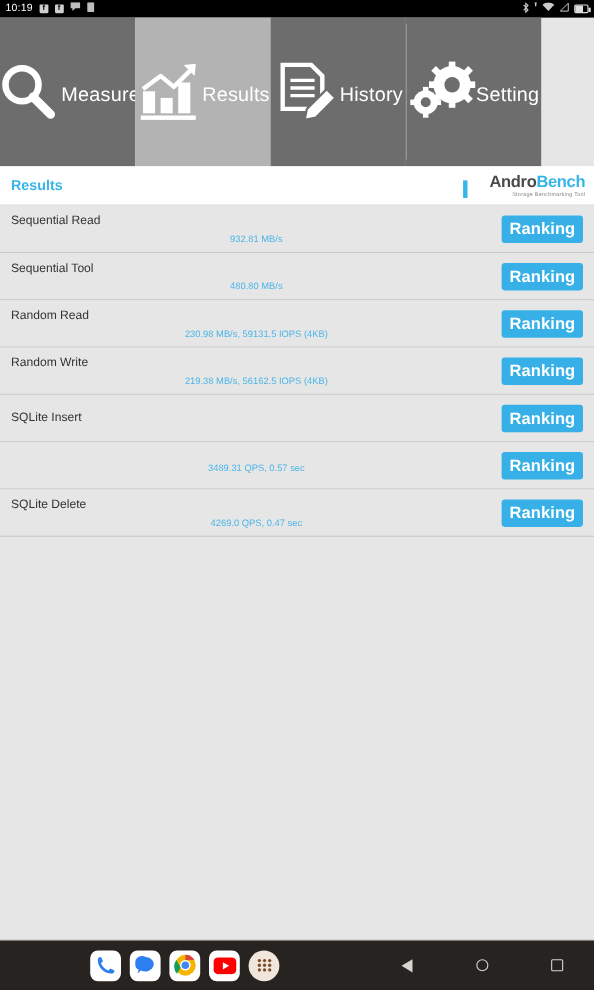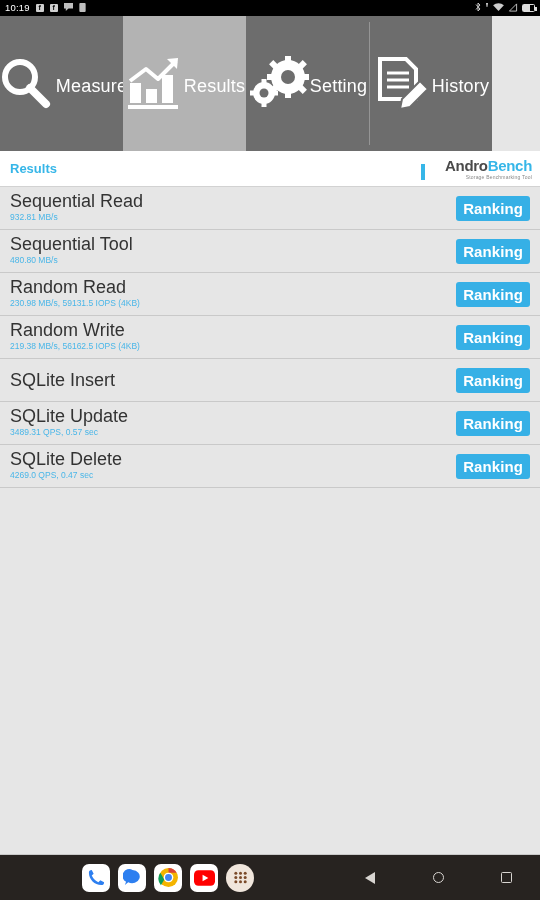--- a/index.html
+++ b/index.html
@@ -60,22 +60,22 @@
   .logo-sub{ font-size:5px; color:#8a8a8a; letter-spacing:.2px; margin-top:2px; text-align:right;}
 
   
   .list{ background:#e6e6e6; }
   .row{
     height:43px; background:#e6e6e6; position:relative;
     border-bottom:1px solid #c9c9c9;
     display:flex; align-items:center; padding:0 10px;
   }
   .row .texts{ flex:1; display:flex; flex-direction:column; justify-content:center; }
-  .row .rname{ font-size:18px; color:#333; line-height:15px; }
-  .row .rval{ font-size:8.5px; color:#4ab6e8; margin-top:3px; line-height:10px; }
+  .row .rname{ font-size:11px; color:#333; line-height:15px; }
+  .row .rval{ font-size:8.5px; color:#4ab6e8; margin-top:3px; line-height:10px;text-align:center; }
   .rank-btn{
     background:#36b0e6; color:#fff; font-size:15px; font-weight:bold;
     padding:4px 7px; border-radius:3px; border:none; cursor:pointer;
     letter-spacing:.1px;
   }
 
   
   .navbar{
     position:absolute; left:0; bottom:0; width:540px; height:45px;
     background:#272320; display:flex; align-items:center;
@@ -157,20 +157,33 @@
       <svg width="60" height="58" viewBox="0 0 60 58">
         <rect x="6" y="28" width="11" height="20" fill="#fff"></rect>
         <rect x="22" y="34" width="11" height="14" fill="#fff"></rect>
         <rect x="38" y="20" width="11" height="28" fill="#fff"></rect>
         <rect x="4" y="50" width="50" height="4" fill="#fff"></rect>
         <path d="M6 26 L22 14 L34 24 L52 6" stroke="#fff" stroke-width="4" fill="none" stroke-linejoin="round"></path>
         <path d="M43 4 L54 3 L53 14 Z" fill="#fff"></path>
       </svg>
     </div>
     <div class="tlabel">Results</div>
+  </div>
+
+  <div class="tab">
+    <div class="ticon">
+      <svg width="60" height="58" viewBox="0 0 60 58">
+        <path d="M8 4 h26 l10 10 v30 h-36 z" fill="none" stroke="#fff" stroke-width="4"></path>
+        <line x1="15" y1="18" x2="37" y2="18" stroke="#fff" stroke-width="3"></line>
+        <line x1="15" y1="25" x2="37" y2="25" stroke="#fff" stroke-width="3"></line>
+        <line x1="15" y1="32" x2="37" y2="32" stroke="#fff" stroke-width="3"></line>
+        <path d="M30 44 L48 26 l8 8 L38 52 l-10 2 z" fill="#fff" stroke="#6d6d6d" stroke-width="2"></path>
+      </svg>
+    </div>
+    <div class="tlabel">History</div>
   </div>
 
   <div class="tab">
     <div class="ticon">
       <svg width="62" height="58" viewBox="0 0 62 58">
         <g fill="#fff">
           <circle cx="40" cy="22" r="17"></circle>
           <g>
             <rect x="37" y="1" width="6" height="8"></rect>
               <rect x="37" y="35" width="6" height="8"></rect>
@@ -188,33 +201,20 @@
             <rect x="2" y="35.5" width="6" height="5"></rect>
               <rect x="24" y="35.5" width="6" height="5"></rect>
           </g>
         </g>
         <circle cx="40" cy="22" r="7" fill="#6d6d6d"></circle>
         <circle cx="16" cy="38" r="4.5" fill="#6d6d6d"></circle>
       </svg>
     </div>
     <div class="tlabel">Setting</div>
   </div>
-
-  <div class="tab">
-    <div class="ticon">
-      <svg width="60" height="58" viewBox="0 0 60 58">
-        <path d="M8 4 h26 l10 10 v30 h-36 z" fill="none" stroke="#fff" stroke-width="4"></path>
-        <line x1="15" y1="18" x2="37" y2="18" stroke="#fff" stroke-width="3"></line>
-        <line x1="15" y1="25" x2="37" y2="25" stroke="#fff" stroke-width="3"></line>
-        <line x1="15" y1="32" x2="37" y2="32" stroke="#fff" stroke-width="3"></line>
-        <path d="M30 44 L48 26 l8 8 L38 52 l-10 2 z" fill="#fff" stroke="#6d6d6d" stroke-width="2"></path>
-      </svg>
-    </div>
-    <div class="tlabel">History</div>
-  </div>
 </div>
 
 <div class="res-header">
   <div class="res-title">Results</div>
   <div class="logo">
     <div class="logo-bar"></div>
     <div class="logo-text">
       <div class="logo-main">
         <span class="a">Andro</span><span class="b">Bench</span>
       </div>
@@ -259,21 +259,20 @@
 
   <div class="row">
     <div class="texts">
       <div class="rname">SQLite Insert</div>
     </div>
     <button class="rank-btn">Ranking</button>
   </div>
 
   <div class="row">
     <div class="texts">
-      <div class="rname">SQLite Update</div>
       <div class="rval">3489.31 QPS, 0.57 sec</div>
     </div>
     <button class="rank-btn">Ranking</button>
   </div>
 
   <div class="row">
     <div class="texts">
       <div class="rname">SQLite Delete</div>
       <div class="rval">4269.0 QPS, 0.47 sec</div>
     </div>

